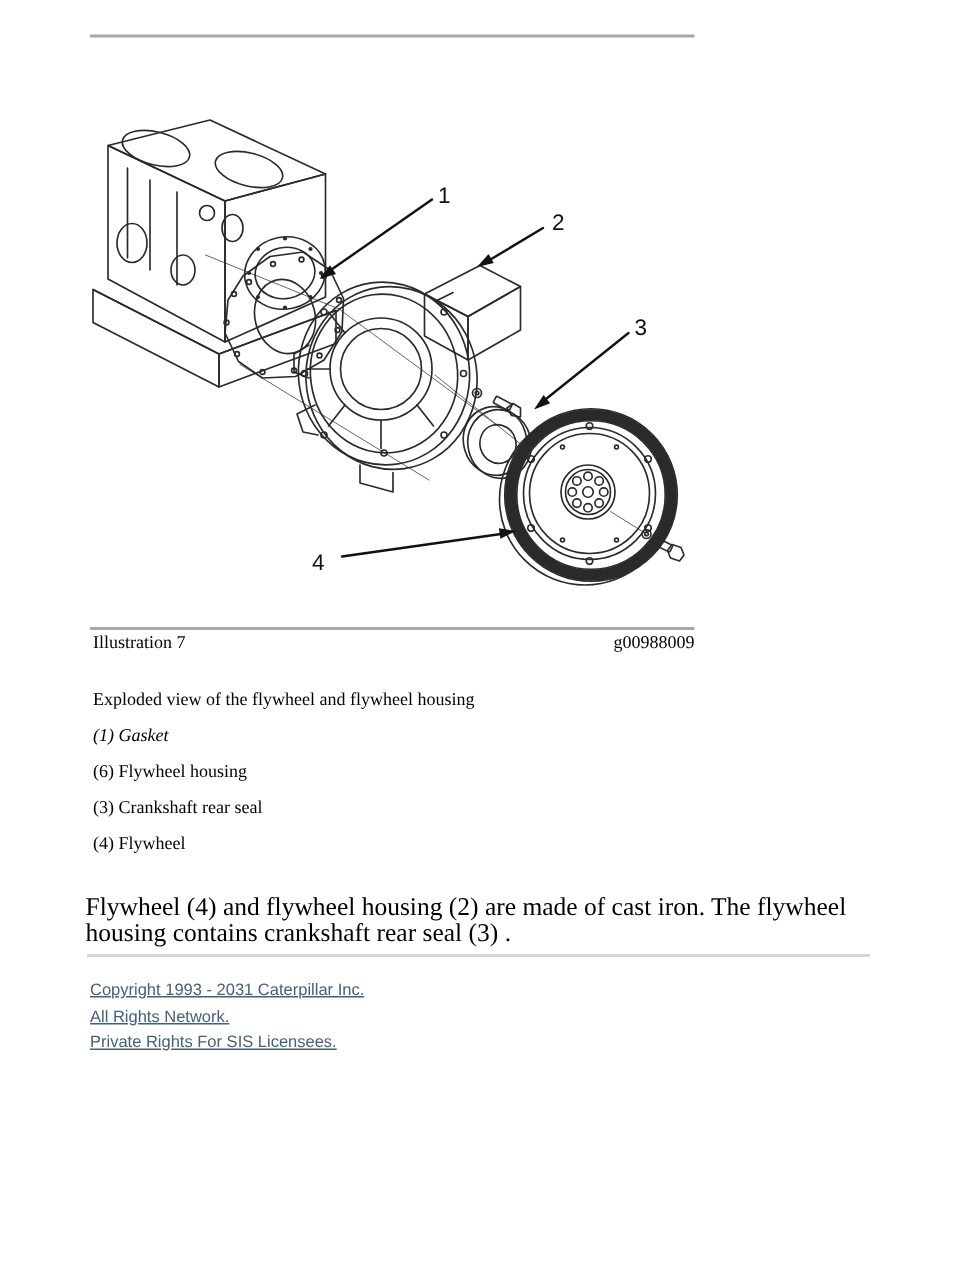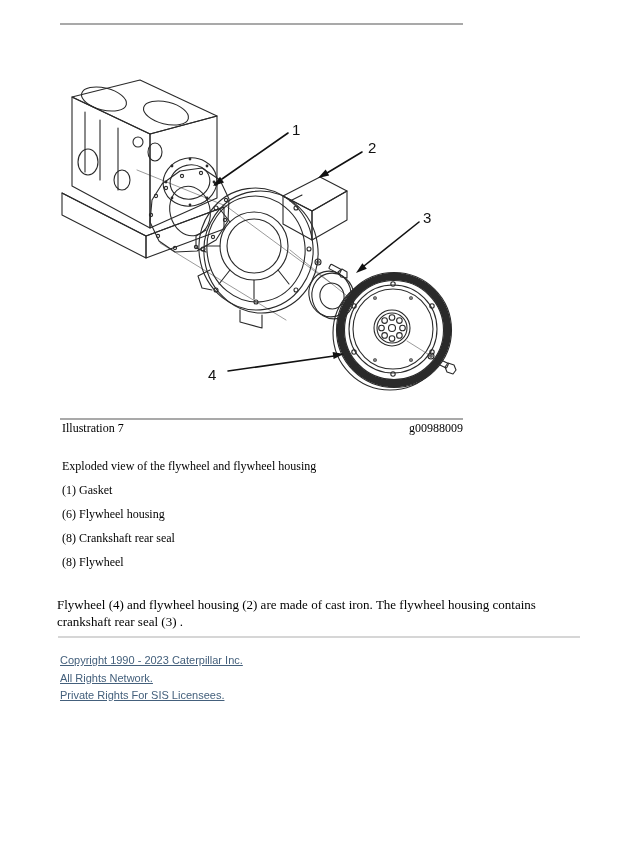--- a/index.html
+++ b/index.html
@@ -16,21 +16,21 @@
   .divider.light { background:#d6d6d6; }
   .figure-svg { position:absolute; left:55px; top:72px; }
   .caption-row {
     position:absolute; left:62px; top:421px; width:401px;
     display:flex; justify-content:space-between;
     font-size:12px;
   }
   .cap { position:absolute; left:62px; font-size:12px; white-space:nowrap; }
   .para {
     position:absolute; left:57px; top:597px; width:530px;
-    font-size:13px; line-height:16.5px;
+    font-size:17px; line-height:16.5px;
   }
   .footer {
     position:absolute; left:60px; top:652px;
     font-family:"Liberation Sans", sans-serif;
     font-size:11px; line-height:17.5px;
   }
   .footer a { color:#44607c; text-decoration:underline; display:block; cursor:pointer; }
   svg text.callout {
     font-family:"Liberation Sans", sans-serif;
     font-size:15px; fill:#111111; stroke:none;
@@ -213,28 +213,28 @@
   </svg>
 
   <div class="divider" style="left:60px; top:418px; width:403px;"></div>
 
   <div class="caption-row">
     <span>Illustration 7</span>
     <span>g00988009</span>
   </div>
 
   <div class="cap" style="top:459px;text-align:right;">Exploded view of the flywheel and flywheel housing</div>
-  <div class="cap" style="top:483px;">(1) Gasket</div>
+  <div class="cap" style="top:483px;font-style:italic;">(1) Gasket</div>
   <div class="cap" style="top:507px;">(6) Flywheel housing</div>
-  <div class="cap" style="top:531px;">(8) Crankshaft rear seal</div>
-  <div class="cap" style="top:555px;">(8) Flywheel</div>
+  <div class="cap" style="top:531px;">(3) Crankshaft rear seal</div>
+  <div class="cap" style="top:555px;">(4) Flywheel</div>
 
   <div class="para">Flywheel (4) and flywheel housing (2) are made of cast iron. The flywheel housing contains crankshaft rear seal (3) .</div>
 
   <div class="divider light" style="left:58px; top:636px; width:522px;"></div>
 
   <div class="footer">
-    <a href="#">Copyright 1990 - 2023 Caterpillar Inc.</a>
+    <a href="#">Copyright 1993 - 2031 Caterpillar Inc.</a>
     <a href="#">All Rights Network.</a>
     <a href="#">Private Rights For SIS Licensees.</a>
   </div>
 
 </div>
 
 </body></html>

